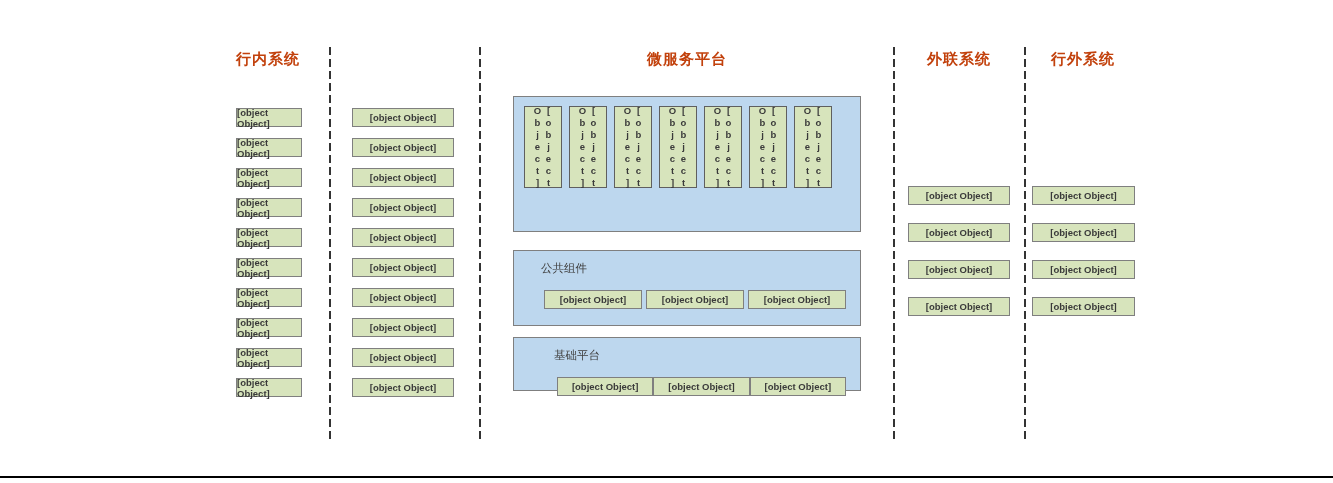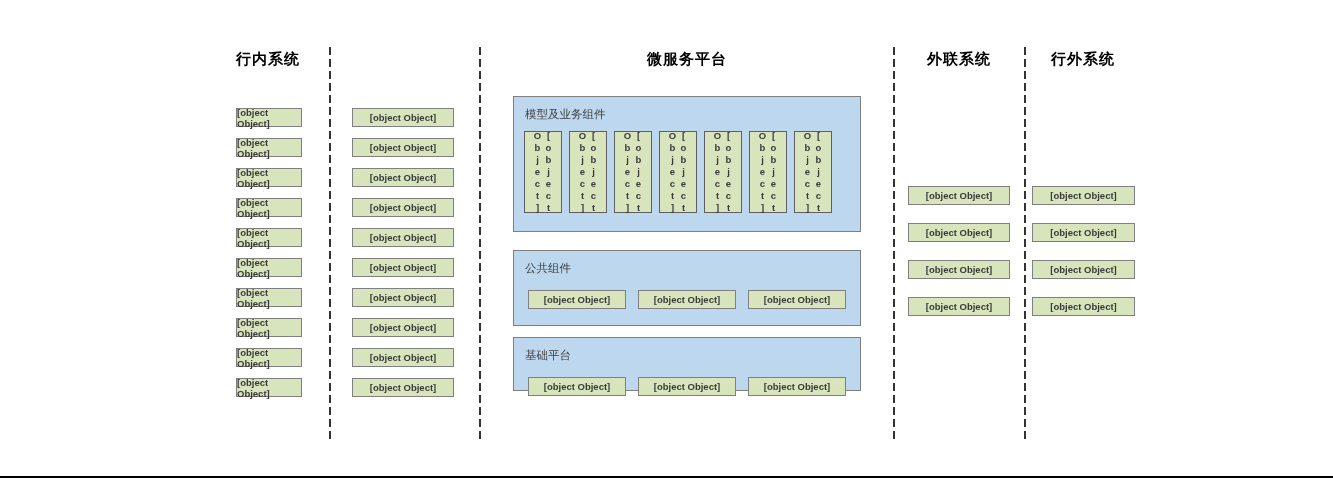--- a/index.html
+++ b/index.html
@@ -1,20 +1,20 @@
 <!DOCTYPE html>
 <html><head>
 <meta charset="utf-8">
 <style>
   html,body{margin:0;padding:0;background:#fff;}
   body{font-family:"Liberation Sans","DejaVu Sans",sans-serif;}
   .canvas{position:relative;width:1333px;height:483px;background:#ffffff;overflow:hidden;}
 
   .hdr{position:absolute;top:48px;height:22px;line-height:22px;text-align:center;
-       font-size:15px;font-weight:bold;color:#000000;letter-spacing:1px;}
+       font-size:15px;font-weight:bold;color:#c2410c;letter-spacing:1px;}
 
   .sep{position:absolute;top:47px;height:396px;width:2px;
        background:repeating-linear-gradient(to bottom,#333333 0 8px,transparent 8px 12px);}
 
   .bottom-line{position:absolute;left:0;top:476px;width:1333px;height:2px;background:#000;}
 
   .stack{position:absolute;}
   .gbox{background:#d7e4bc;border:1px solid #7f7f7f;height:17px;
         display:flex;align-items:center;justify-content:center;
         font-size:9.5px;font-weight:bold;color:#3a3a3a;box-sizing:content-box;}
@@ -70,44 +70,43 @@
       <div class="gbox">[object Object]</div>
       <div class="gbox">[object Object]</div>
       <div class="gbox">[object Object]</div>
       <div class="gbox">[object Object]</div>
       <div class="gbox">[object Object]</div>
       <div class="gbox">[object Object]</div>
       <div class="gbox">[object Object]</div>
     </div>
 
   <div class="bluebox" style="top:96px;height:136px;">
-    <div class="btitle">模型及业务组件</div>
     <div class="vrow">
 
     <div class="vbox">[object Object]</div>
         <div class="vbox">[object Object]</div>
         <div class="vbox">[object Object]</div>
         <div class="vbox">[object Object]</div>
         <div class="vbox">[object Object]</div>
         <div class="vbox">[object Object]</div>
         <div class="vbox">[object Object]</div>
       </div>
   </div>
 
-  <div class="bluebox" style="top:250px;height:76px;">
+  <div class="bluebox" style="top:250px;height:76px;padding-left:16px;">
     <div class="btitle">公共组件</div>
     <div class="hrow">
 
     <div class="gbox">[object Object]</div>
         <div class="gbox">[object Object]</div>
         <div class="gbox">[object Object]</div>
       </div>
   </div>
 
-  <div class="bluebox" style="top:337px;height:54px;">
+  <div class="bluebox" style="top:337px;height:54px;padding-left:29px;">
     <div class="btitle">基础平台</div>
     <div class="hrow">
 
     <div class="gbox">[object Object]</div>
         <div class="gbox">[object Object]</div>
         <div class="gbox">[object Object]</div>
       </div>
   </div>
 
   <div class="stack wide-gap" style="left:908px;top:186px;width:102px;">

